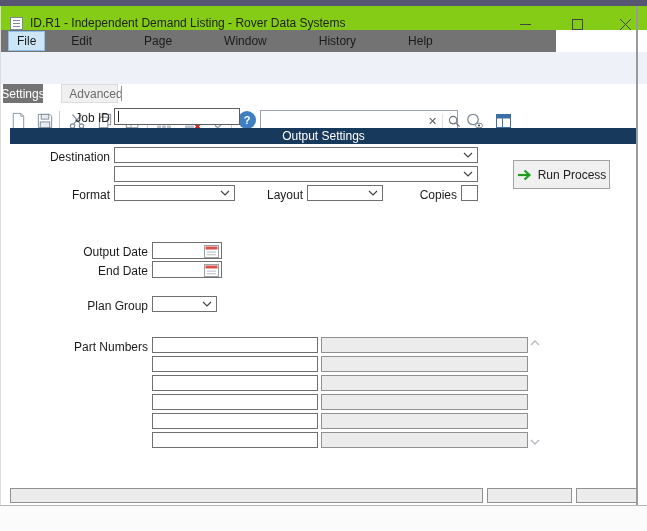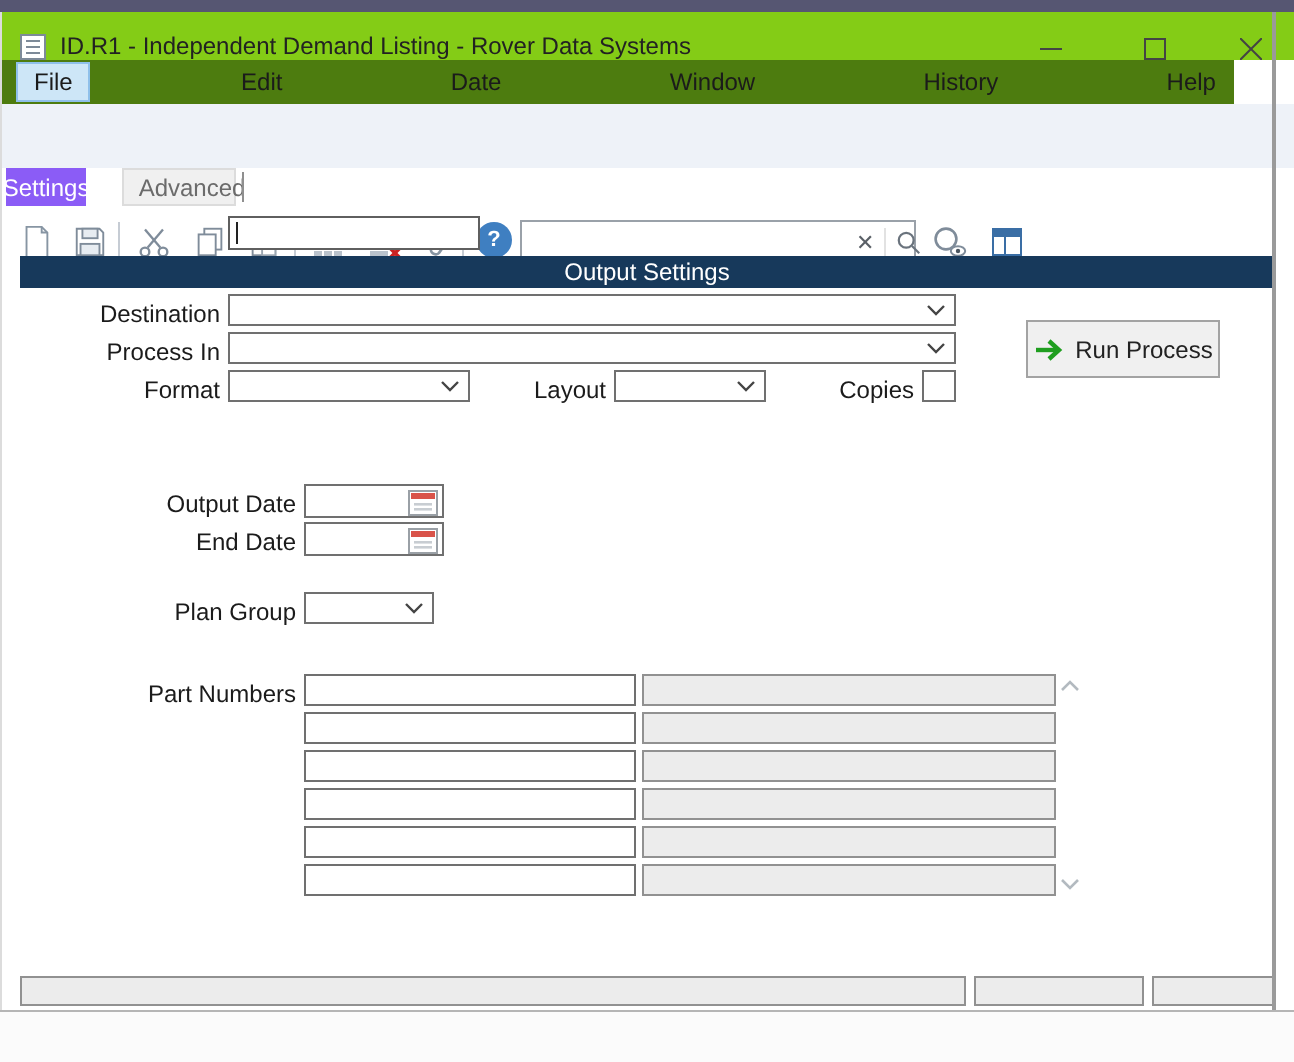--- a/index.html
+++ b/index.html
@@ -11,38 +11,38 @@
   #top-strip{left:0;top:0;width:647px;height:6px;background:#565672;}
 
   
   #titlebar{left:0;top:6px;width:647px;height:24px;background:#84cc16;}
   #title-icon{left:10px;top:11px;width:13px;height:13px;}
   #title-text{left:30px;top:10px;color:#222;}
   .winbtn{top:6px;width:38px;height:24px;display:flex;align-items:center;justify-content:center;}
   #btn-min{left:506px;} #btn-max{left:558px;} #btn-close{left:606px;}
 
   
-  #menubar{left:0;top:30px;width:617px;height:22px;background:#4d7c0f;display:flex;align-items:center;padding-left:8px;box-sizing:border-box;justify-content:space-between;}
-  .menu-item{padding:3px 9px;color:#1b1b1b;}
+  #menubar{left:0;top:30px;width:556px;height:22px;background:#737373;display:flex;align-items:center;padding-left:8px;box-sizing:border-box;}
+  .menu-item{padding:3px 26px;color:#1b1b1b;}
   .menu-item.active{background:#cde6f7;border:1px solid #8fc0ea;padding:2px 8px;}
 
   
   #toolbar{left:0;top:52px;width:647px;height:32px;background:#eef2f8;}
   .tbtn{top:58px;width:24px;height:22px;display:flex;align-items:center;justify-content:center;}
   .tsep{top:59px;width:1px;height:19px;background:#c6ccd4;}
   #help-btn{top:59px;left:238px;width:18px;height:18px;border-radius:50%;background:#3f7fc1;color:#fff;
             font-weight:bold;font-size:11px;display:flex;align-items:center;justify-content:center;}
   #search-box{left:260px;top:58px;width:196px;height:20px;background:#fff;border:1px solid #9aa1a9;display:flex;align-items:center;}
   #search-input{flex:1;border:none;outline:none;height:16px;margin-left:3px;font:12px "Liberation Sans",sans-serif;background:transparent;}
   #search-clear{color:#5a6067;font-size:11px;padding:0 5px;}
   #search-go{padding:0 5px 0 0;display:flex;align-items:center;border-left:1px solid #e2e2e2;padding-left:5px;height:14px;}
 
   
   .tab{top:84px;height:19px;display:flex;align-items:center;justify-content:center;box-sizing:border-box;}
-  #tab-settings{left:3px;width:40px;background:#8b5cf6;color:#fff;}
+  #tab-settings{left:3px;width:40px;background:#737373;color:#fff;}
   #tab-advanced{left:61px;width:57px;background:#f0f0f0;border:1px solid #dcdcdc;color:#6b6b6b;padding-left:13px;}
   #tab-divider{left:121px;top:86px;width:1px;height:15px;background:#8f8f8f;}
 
   
   .lbl{text-align:right;color:#1b1b1b;}
   .field{background:#fff;border:1px solid #707070;box-sizing:border-box;}
   .combo{background:#fff;border:1px solid #707070;box-sizing:border-box;display:flex;align-items:center;justify-content:flex-end;}
   .combo svg{margin-right:4px;}
   .bar{left:10px;width:627px;height:16px;background:#17395b;color:#fff;text-align:center;line-height:16px;}
   .grayfield{background:#ececec;border:1px solid #919191;box-sizing:border-box;}
@@ -124,21 +124,21 @@
       <svg width="11" height="11" viewBox="0 0 11 11">
           <line x1="0" y1="0" x2="11" y2="11" stroke="#444"></line>
           <line x1="11" y1="0" x2="0" y2="11" stroke="#444"></line>
         </svg>
     </div>
   </div>
 
   <div class="abs" id="menubar">
     <span class="menu-item active">File</span>
     <span class="menu-item">Edit</span>
-    <span class="menu-item">Date</span>
+    <span class="menu-item">Page</span>
     <span class="menu-item">Window</span>
     <span class="menu-item">History</span>
     <span class="menu-item">Help</span>
   </div>
 
   <div class="abs" id="toolbar">
     <div class="abs tbtn" style="left:6px;">
       <svg width="18" height="18" viewBox="0 0 19 19">
         <path d="M4.5 1.5 h8 l3 3 v13 h-11 z" fill="#fff" stroke="#8795a3"></path>
         <path d="M12.5 1.5 v3 h3" fill="none" stroke="#8795a3"></path>
@@ -235,36 +235,36 @@
   </div>
 
   <div class="abs tab" id="tab-settings">
     <span>Settings</span>
   </div>
   <div class="abs tab" id="tab-advanced">
     <span>Advanced</span>
   </div>
   <div class="abs" id="tab-divider"></div>
 
+  <div class="abs lbl" id="job-label">Job ID</div>
   <div class="abs field" id="job-input">
     <span id="job-caret"></span>
     <span></span>
   </div>
 
   <div class="abs bar" id="bar-output">Output Settings</div>
 
   <div class="abs lbl" id="dest-label">Destination</div>
   <div class="abs combo" id="dest-combo">
     <span></span>
     <svg width="10" height="6" viewBox="0 0 10 6">
         <polyline points="1,1 5,5 9,1" fill="none" stroke="#444" stroke-width="1.2"></polyline>
       </svg>
   </div>
 
-  <div class="abs lbl" id="procin-label">Process In</div>
   <div class="abs combo" id="procin-combo">
     <span></span>
     <svg width="10" height="6" viewBox="0 0 10 6">
         <polyline points="1,1 5,5 9,1" fill="none" stroke="#444" stroke-width="1.2"></polyline>
       </svg>
   </div>
 
   <div class="abs lbl" id="format-label">Format</div>
   <div class="abs combo" id="format-combo">
     <span></span>

